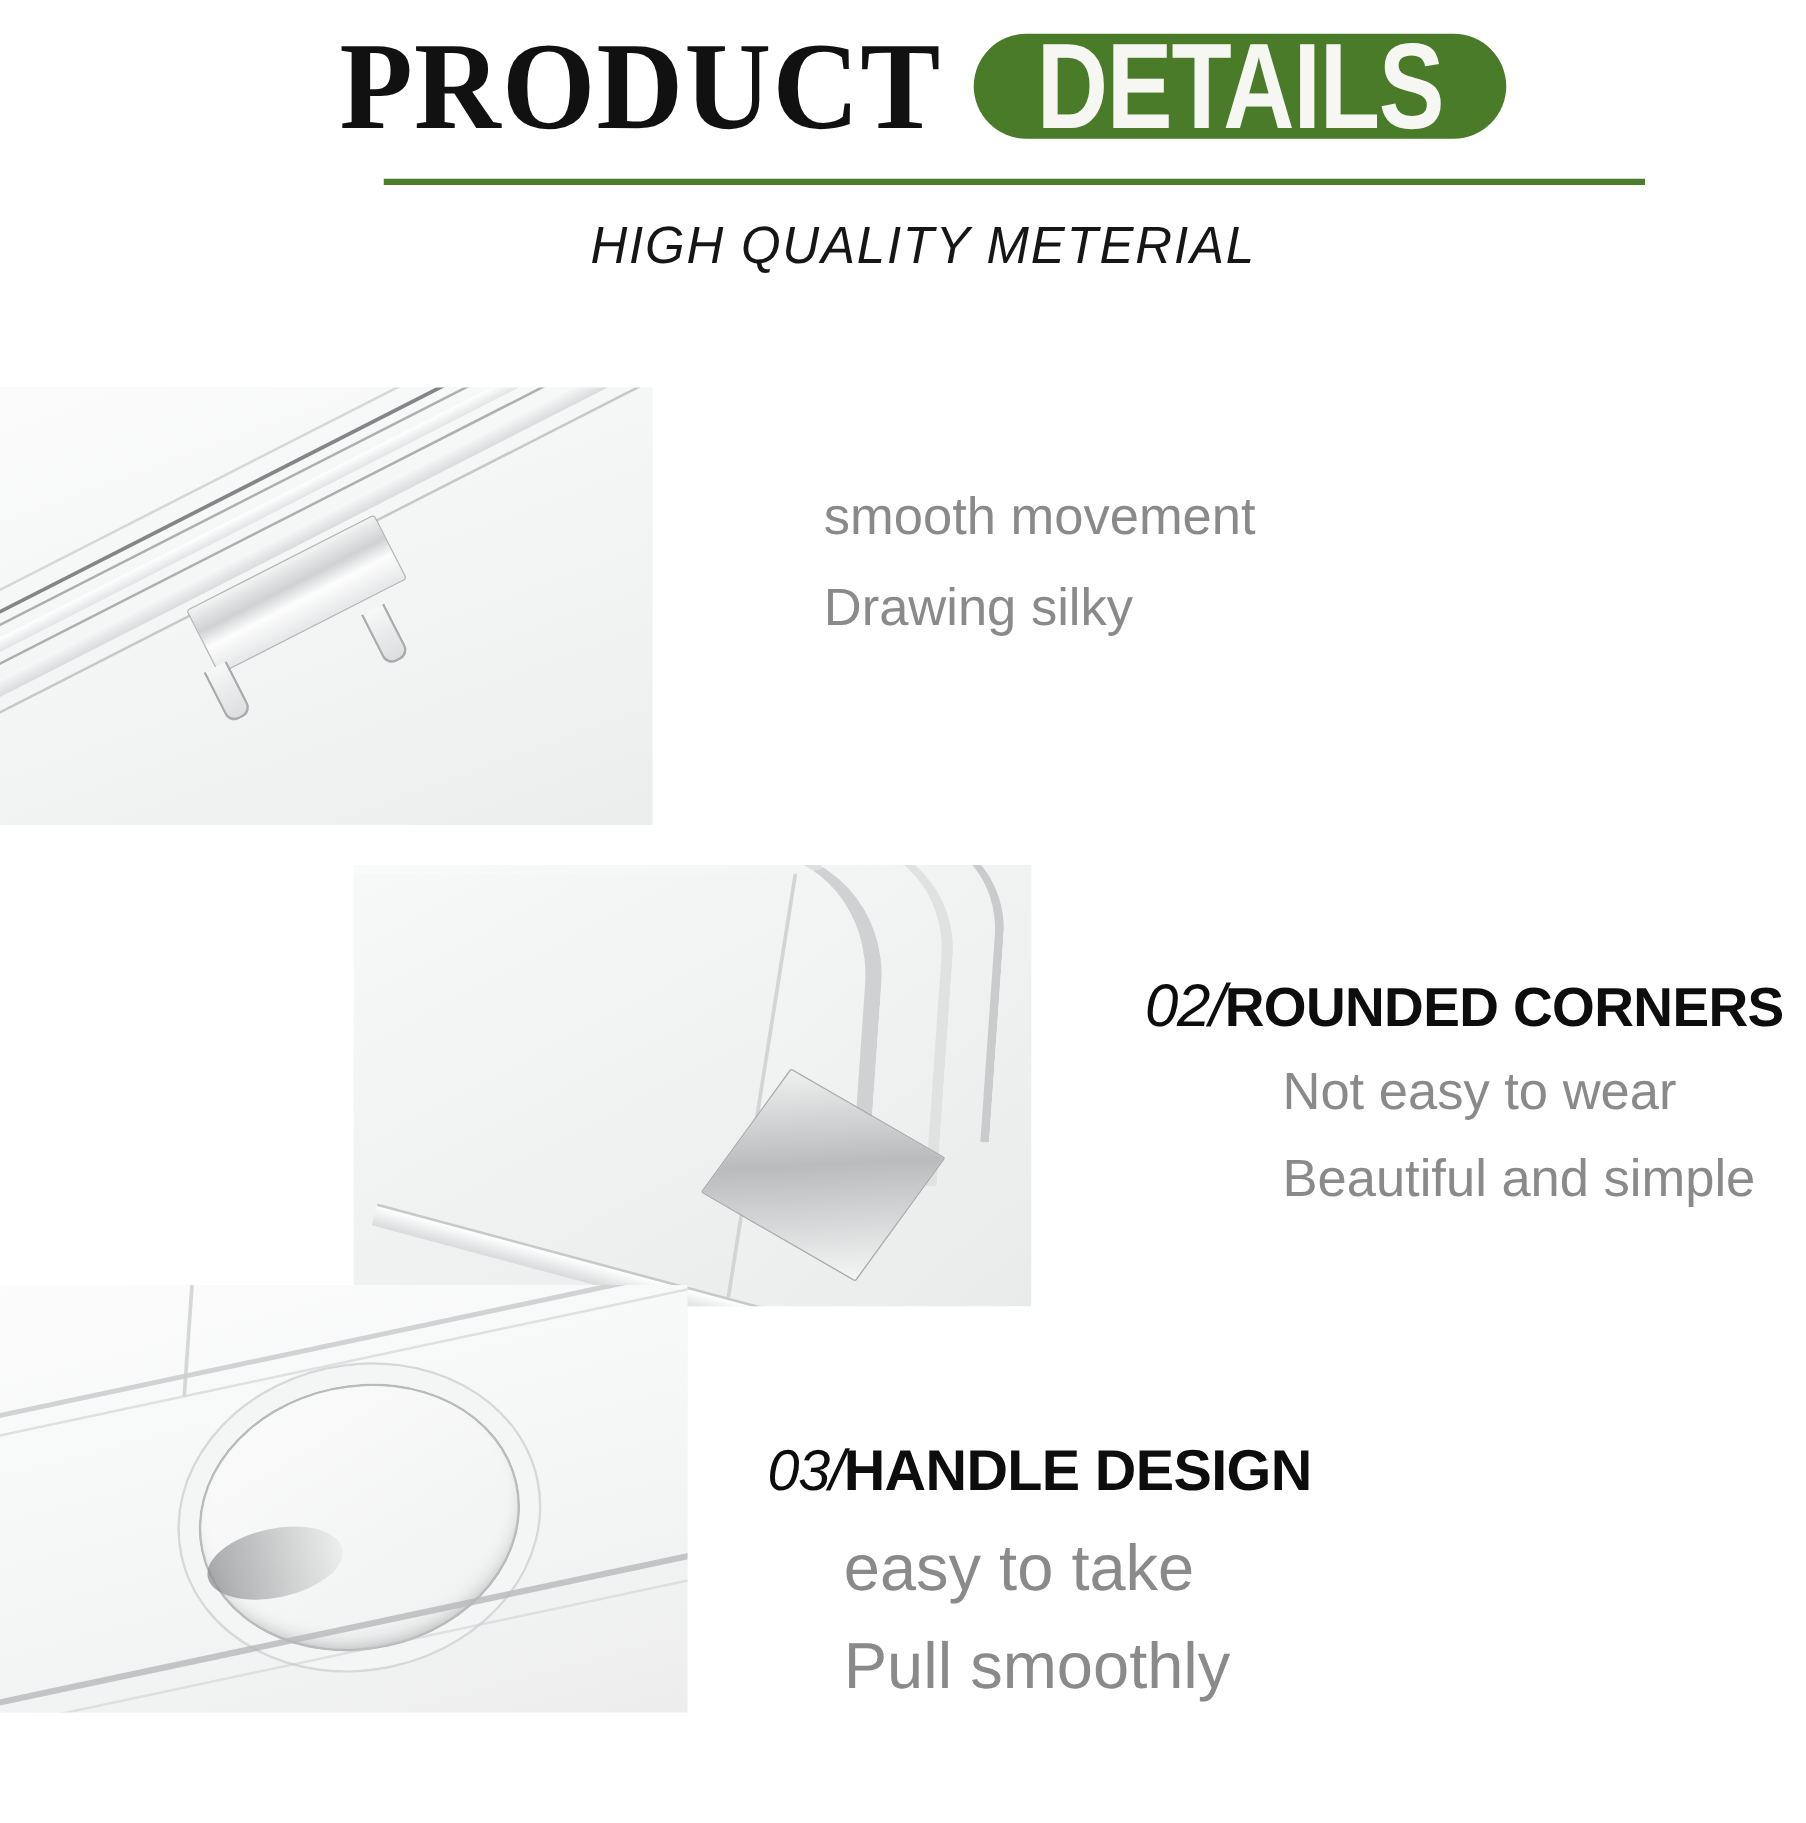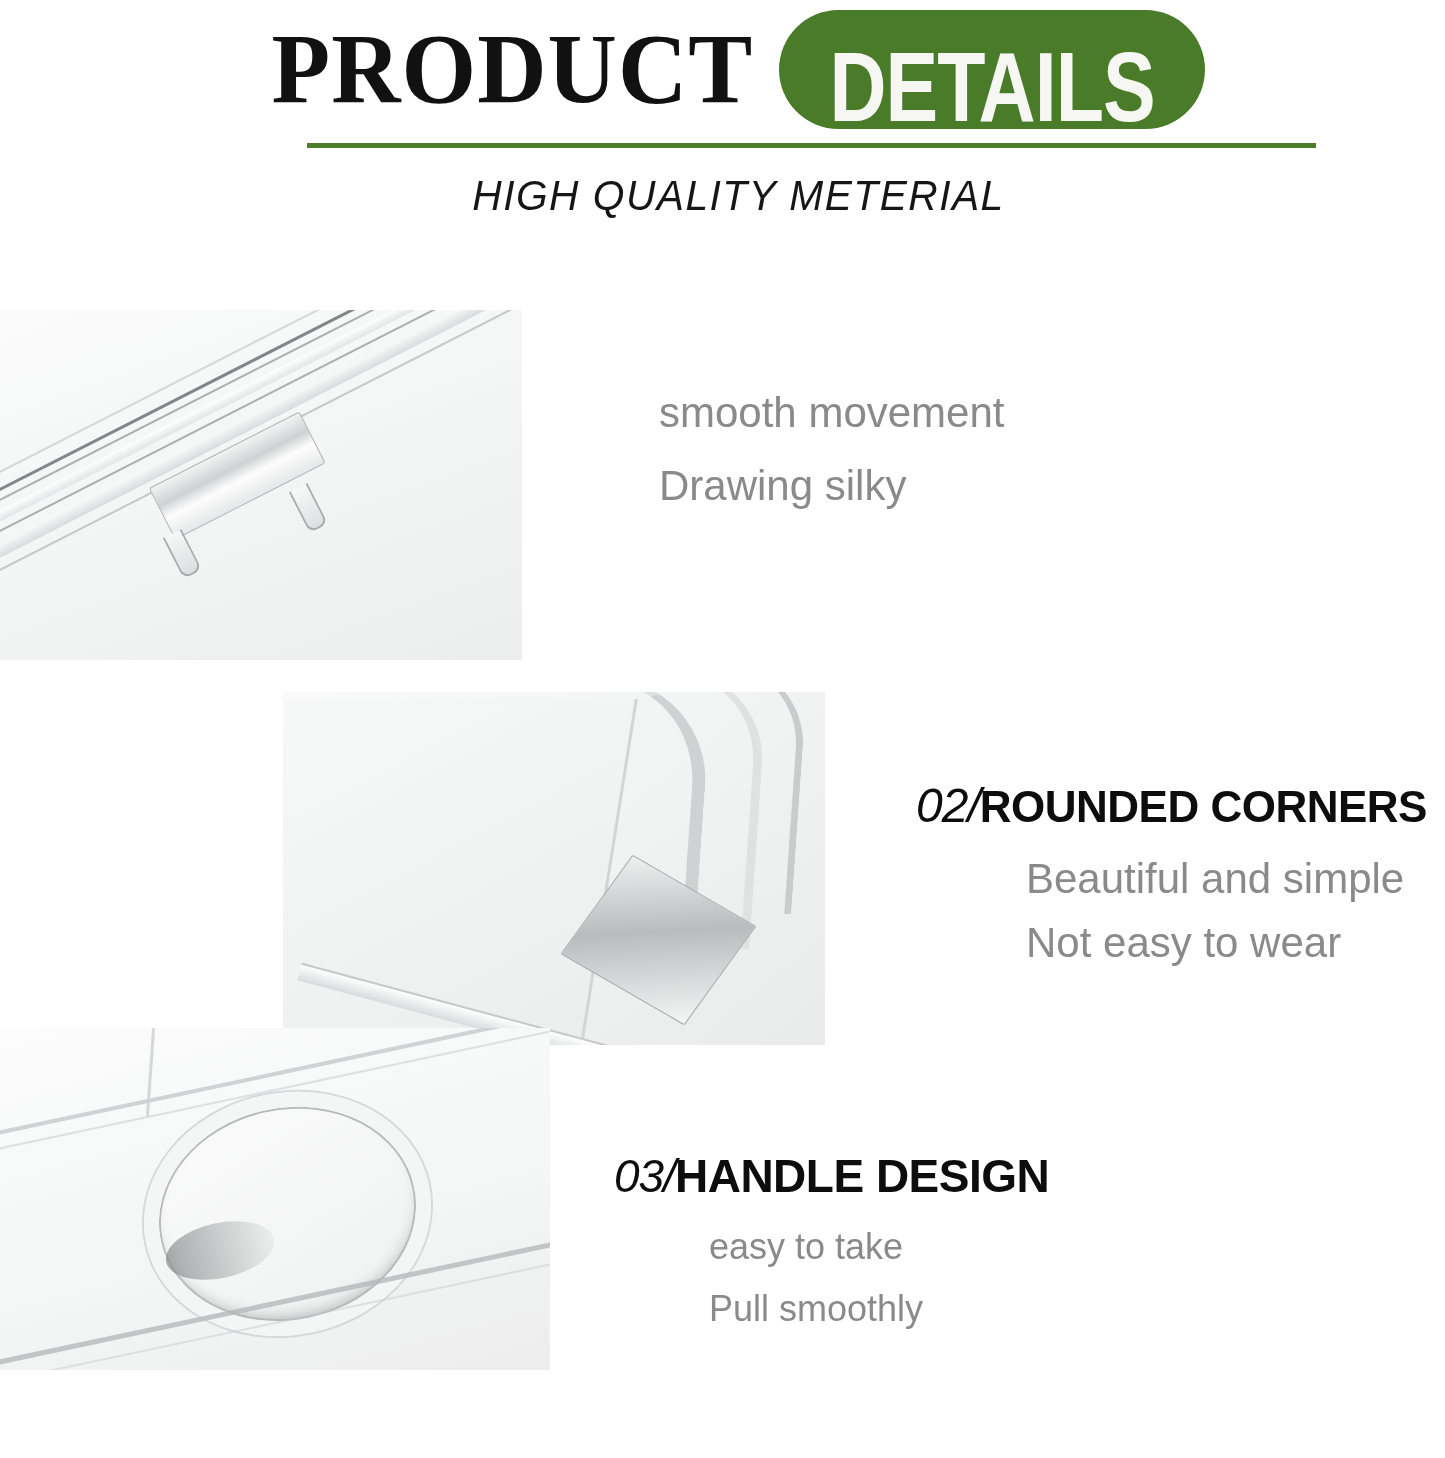--- a/index.html
+++ b/index.html
@@ -41,23 +41,23 @@
     font-weight: 700;
     letter-spacing: 1px;
     color: #111111;
     line-height: 1;
     white-space: nowrap;
     transform: scaleY(1.04);
   }
   #title-pill {
     background: #497B29;
     border-radius: 62px;
-    height: 119px;
+    height: 84px;
     display: flex;
-    align-items: flex-end;
+    align-items: flex-start;
     justify-content: center;
     padding: 0 40px;
     box-sizing: border-box;
   }
   #title-word-details {
     font-family: "Liberation Sans", sans-serif;
     font-size: 84px;
     font-weight: 700;
     color: #f6f7f2;
     line-height: 1;
@@ -139,21 +139,21 @@
   #text-2 .feature-title { font-size: 44px; }
   #text-2 .feature-desc-line { font-size: 42px; margin-left: 110px; }
   #text-2 .d1 { margin-top: 28px; }
   #text-2 .d2 { margin-top: 22px; }
 
   
   #block-3 { left: 0; top: 1028px; width: 1445px; height: 345px; }
   #photo-3 { left: 0; top: 0; width: 550px; height: 342px; }
   #text-3 { left: 614px; top: 125px; }
   #text-3 .feature-heading { font-size: 46px; }
-  #text-3 .feature-desc-line { font-size: 36px; margin-left: 95px; }
+  #text-3 .feature-desc-line { font-size: 52px; margin-left: 61px; }
   #text-3 .d1 { margin-top: 30px; }
   #text-3 .d2 { margin-top: 26px; }
 
   
   
   .p1-bg {
     position: absolute; inset: 0;
     background:
       linear-gradient(160deg, #fbfbfb 0%, #f4f5f5 45%, #eceded 100%);
   }
@@ -351,22 +351,22 @@
       <div class="p2-corner p2-c3"></div>
       <div class="p2-tab"></div>
       <div class="p2-lip"></div>
     </div>
   </div>
 
   <div class="feature-text" id="text-2">
     <div class="feature-heading">
       <span class="feature-num">02/</span><span class="feature-title">ROUNDED CORNERS</span>
     </div>
+    <div class="feature-desc-line d2">Not easy to wear</div>
     <div class="feature-desc-line d1">Beautiful and simple</div>
-    <div class="feature-desc-line d2">Not easy to wear</div>
   </div>
 </div>
 
 <div class="feature-block" id="block-3">
 
   <div class="photo" id="photo-3">
     <div class="photo-inner">
       <div class="p3-bg"></div>
       <div class="p3-edge p3-e1"></div>
       <div class="p3-edge p3-e2"></div>

